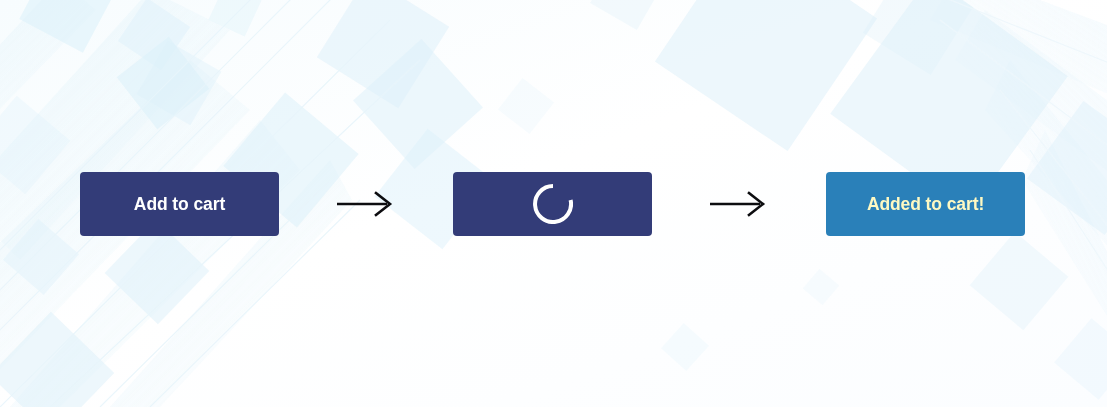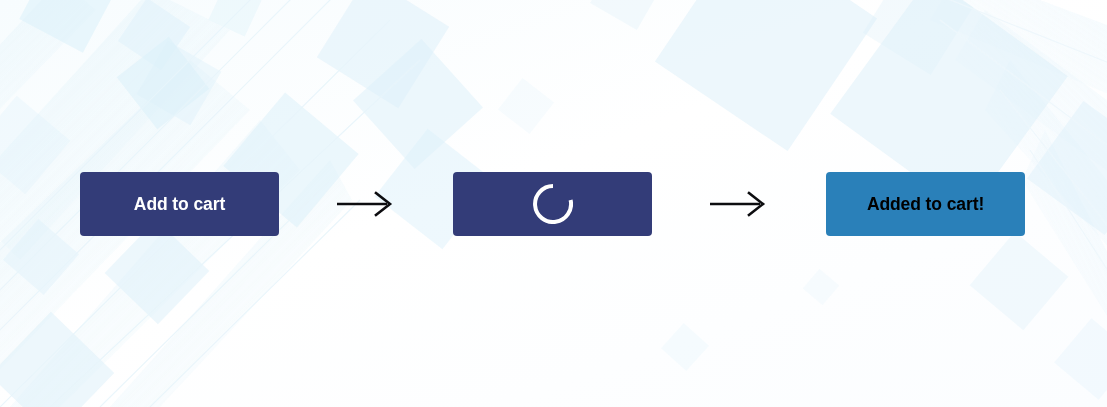--- a/index.html
+++ b/index.html
@@ -203,18 +203,18 @@
       <span></span>
     </button>
 
     <div class="arrow" id="arrow-2" style="color: rgb(13, 13, 16);">
       <svg width="60" height="26" viewBox="0 0 60 26" xmlns="http://www.w3.org/2000/svg">
         <line x1="1" y1="13" x2="51" y2="13" stroke="#0d0d10" stroke-width="2.6"></line>
         <polyline points="40,2 54,13 40,24" fill="none" stroke="#0d0d10" stroke-width="2.6" stroke-linecap="square" stroke-linejoin="miter"></polyline>
       </svg>
     </div>
 
-    <button class="btn" id="btn-added-to-cart" style="background: rgb(42, 128, 185); left: 826px; width: 199px; height: 64px; color: #000000;">
+    <button class="btn" id="btn-added-to-cart" style="background: rgb(42, 128, 185); left: 826px; width: 199px; height: 64px; color: #fef9c3;">
       <span>Added to cart!</span>
     </button>
 
   </div>
 </div>
 
 </body></html>

